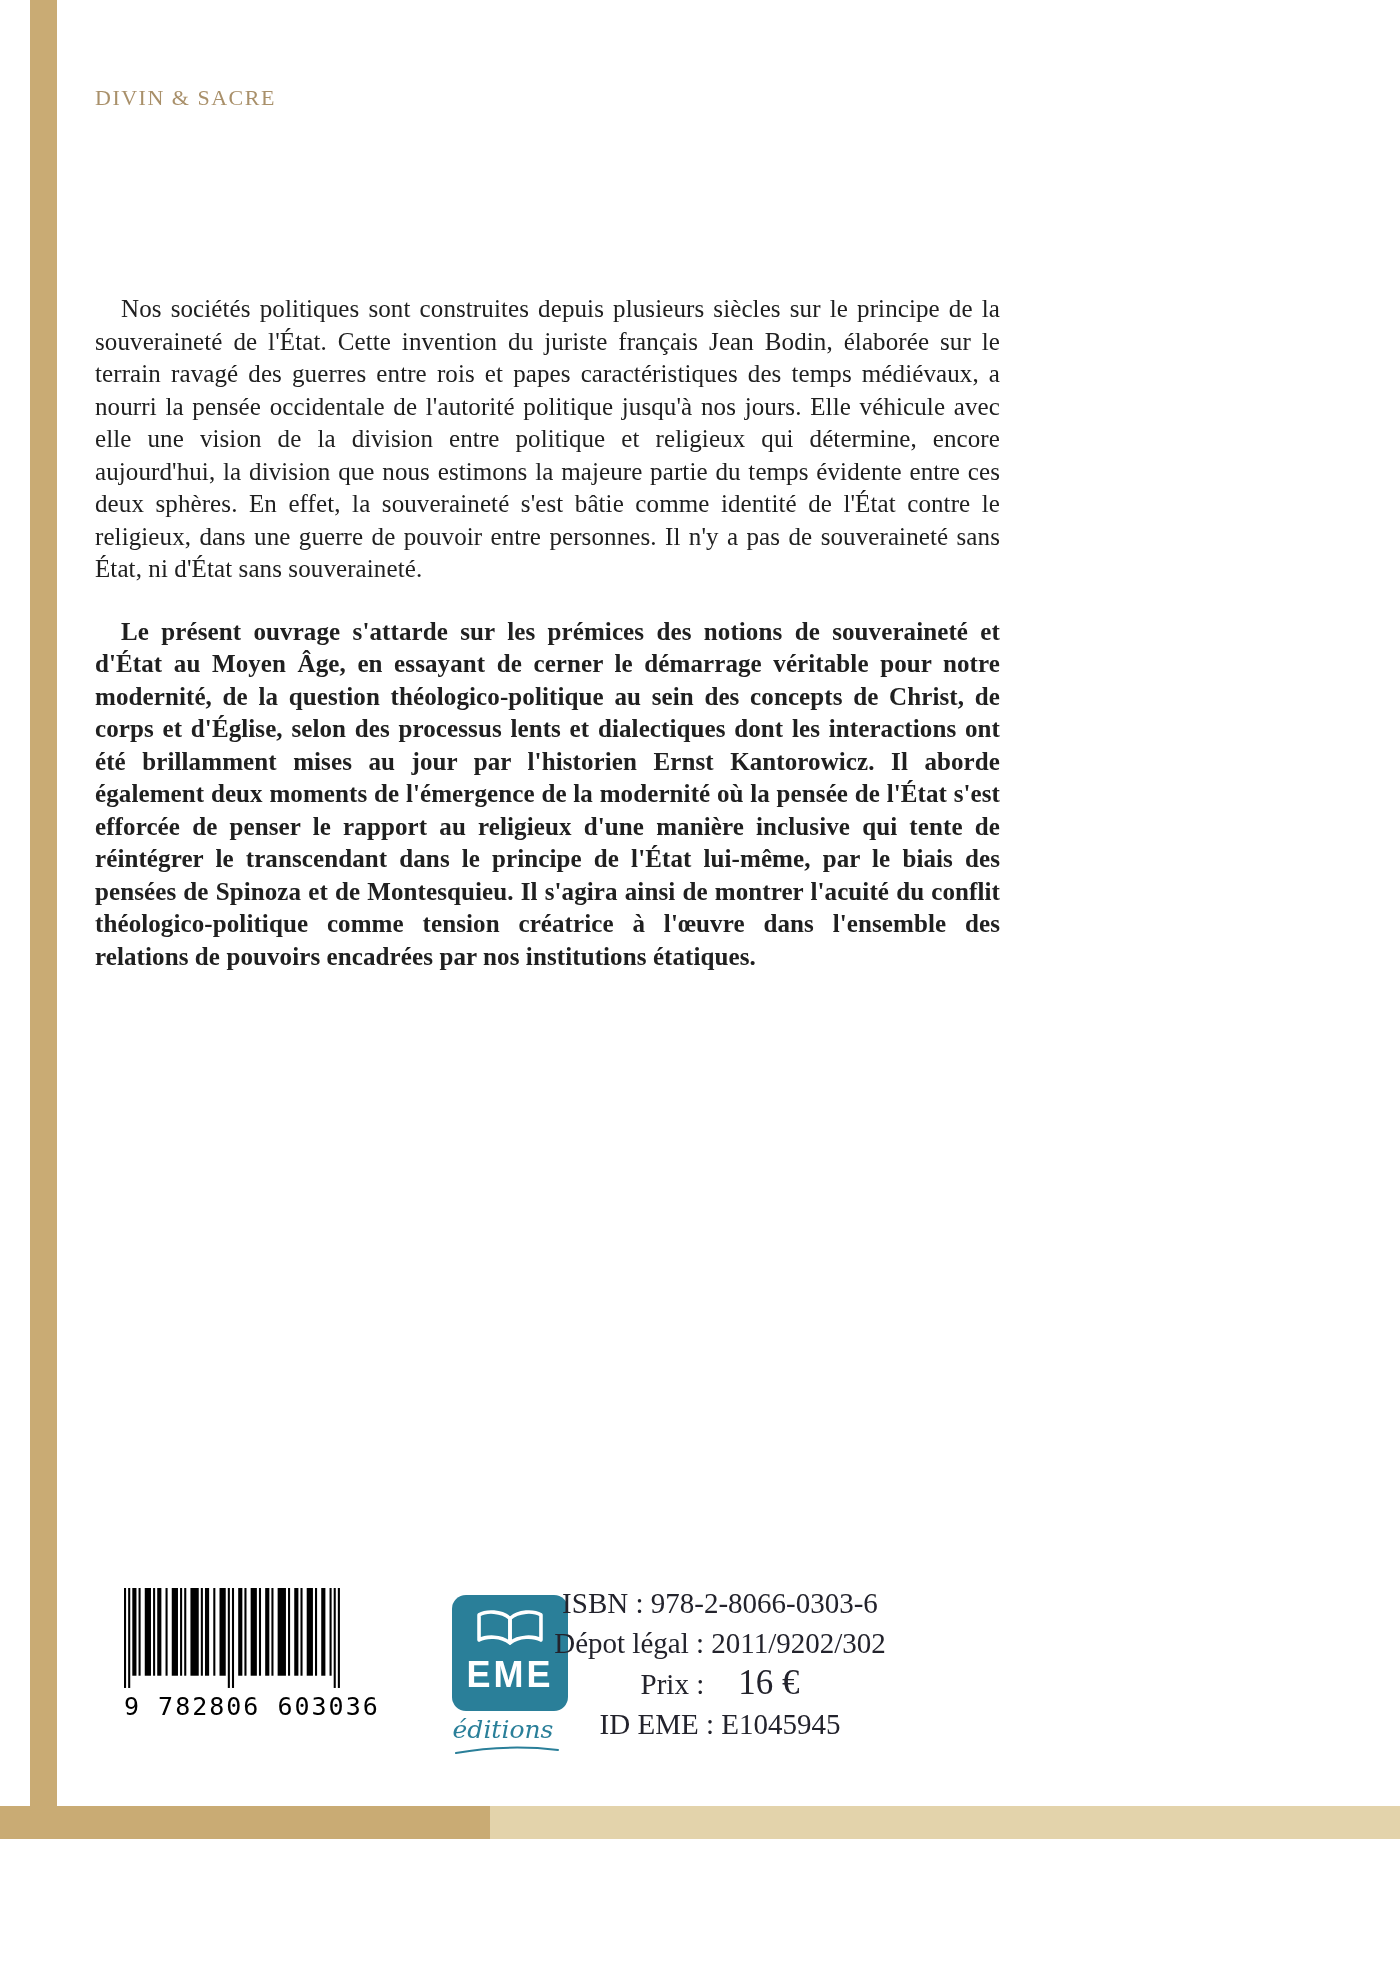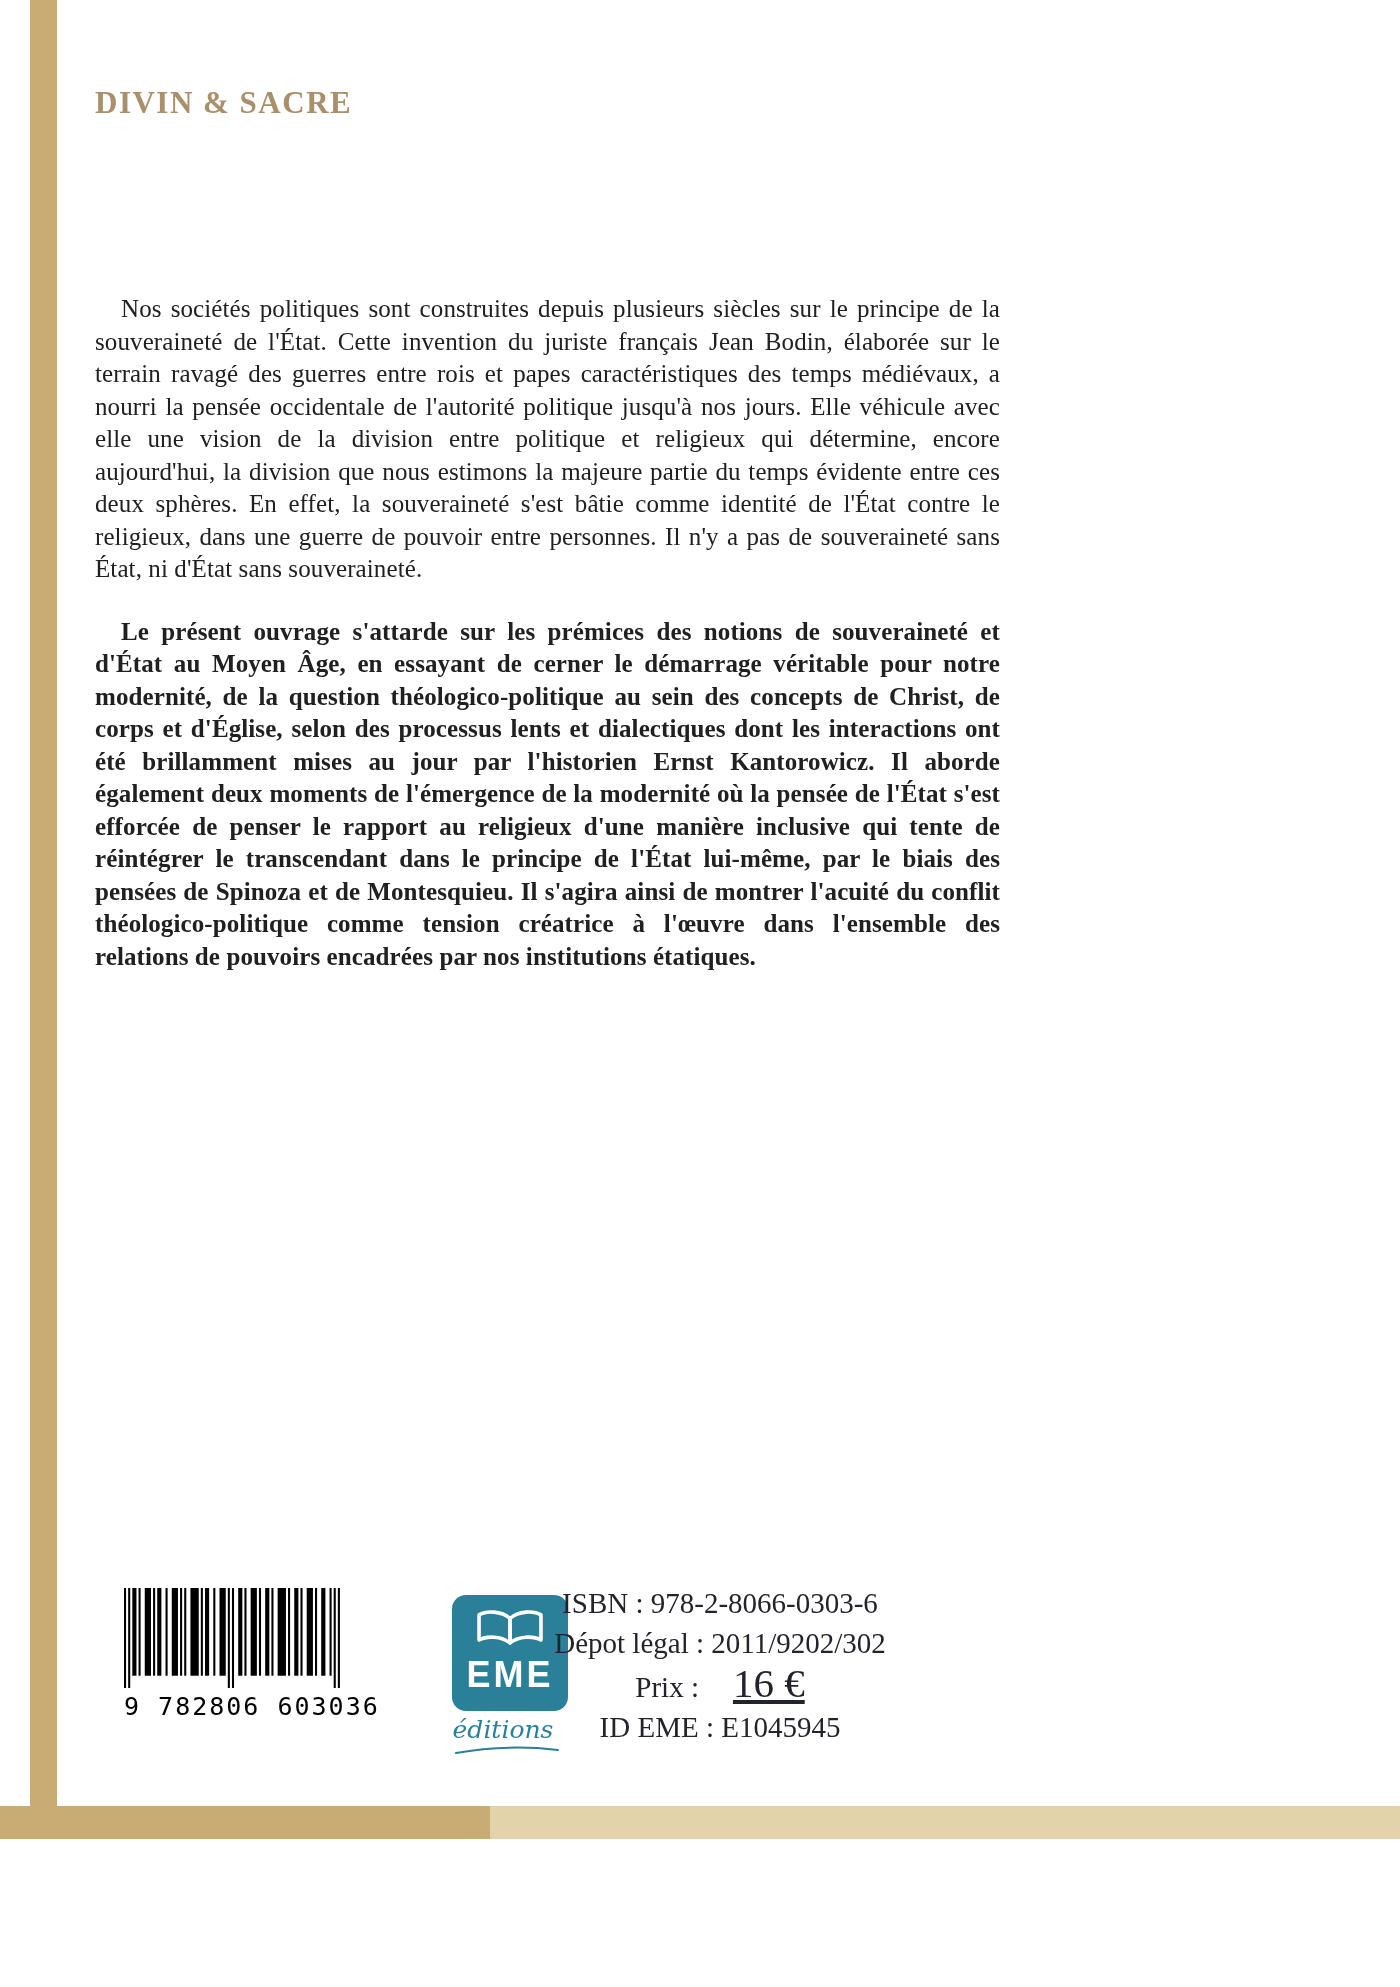--- a/index.html
+++ b/index.html
@@ -26,22 +26,22 @@
     left: 0;
     top: 1806px;
     width: 1400px;
     height: 33px;
     background: linear-gradient(to right, #c9ab74 0%, #c9ab74 35%, #e3d3ab 35%, #e3d3ab 100%);
   }
   .collection-title {
     position: absolute;
     left: 95px;
     top: 85px;
-    font-size: 31px;
-    font-weight: 700;
+    font-size: 22px;
+    font-weight: 400;
     letter-spacing: 1.5px;
     color: #a9906a;
   }
   .synopsis {
     position: absolute;
     left: 95px;
     top: 293px;
     width: 905px;
     color: #202020;
     font-size: 25px;
@@ -109,23 +109,22 @@
     position: absolute;
     right: 400px;
     top: 1583px;
     width: 560px;
     text-align: center;
     color: #23232c;
     font-size: 29px;
     line-height: 40px;
   }
   .price-line .price-value {
-    font-size: 41px;
+    font-size: 35px;
     margin-left: 34px;
-    text-decoration: underline;
   }
 </style>
 </head>
 <body>
 
 <div class="page">
 
   <div class="left-stripe"></div>
   <div class="bottom-band"></div>
 

